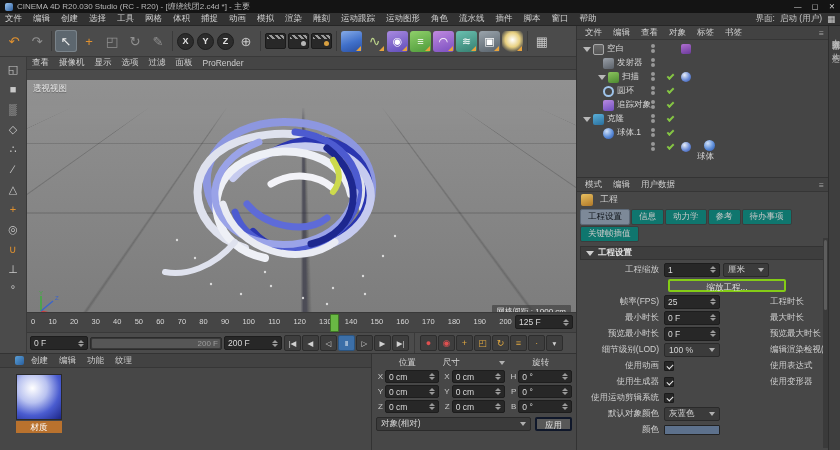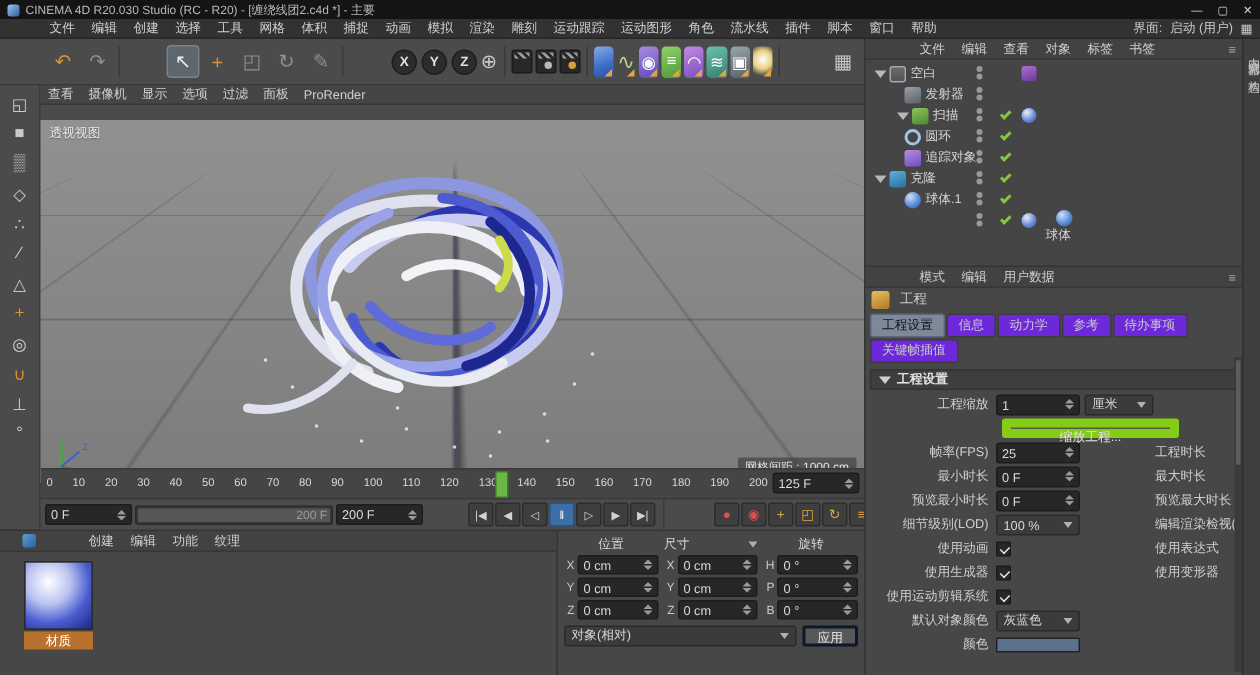--- a/index.html
+++ b/index.html
@@ -9,21 +9,21 @@
 
 .titlebar{position:absolute;top:0;left:0;right:0;height:13px;background:#141414;display:flex;align-items:center;gap:4px;padding:0 5px;font-size:8px;color:#b8b8b8;}
 .tb-logo{width:8px;height:8px;border-radius:2px;background:linear-gradient(135deg,#9ec7ef,#2d5f9f);}
 .tb-ctrls{margin-left:auto;display:flex;gap:10px;font-size:7.5px;color:#d2d2d2;}
 
 .menubar{position:absolute;top:13px;left:0;right:0;height:13px;background:#323232;border-bottom:1px solid #262626;display:flex;align-items:center;font-size:8.5px;}
 .menu-item{padding:0 5px;color:#cfcfcf;}
 .m-right{margin-left:auto;display:flex;align-items:center;gap:5px;padding-right:5px;color:#c8c8c8;}
 
 .toolbar{position:absolute;top:26px;left:0;width:576px;height:31px;display:flex;align-items:center;padding:0 3px;background:#4b4b4b;border-bottom:1px solid #393939;}
-.tgrp{display:flex;align-items:center;gap:1px;margin-left:28px;}
+.tgrp{display:flex;align-items:center;gap:1px;}
 .tbico{width:22px;height:22px;border-radius:3px;display:flex;align-items:center;justify-content:center;font-size:13px;color:#c9c9c9;}
 .tbico.sel{background:#5d676f;box-shadow:inset 0 0 0 1px #7a838a;}
 .g-orange{color:#e0912f;}.g-dim{color:#909090;}.g-white{color:#ededed;}
 .sep{width:1px;height:20px;background:#3a3a3a;margin:0 3px;flex:0 0 auto;}
 .xyz{width:17px;height:17px;border-radius:50%;background:#2c2c2c;border:1px solid #1d1d1d;color:#e2e2e2;font-size:9px;font-weight:bold;display:flex;align-items:center;justify-content:center;margin:0 1px;}
 .clapper{width:21px;height:16px;background:#282828;border:1px solid #1b1b1b;border-radius:2px;position:relative;margin:0 1px;}
 .clapper::before{content:"";position:absolute;top:1px;left:1px;right:1px;height:4px;background:repeating-linear-gradient(45deg,#9a9a9a 0 2px,#282828 2px 4px);}
 .clapper.pv::after,.clapper.cfg::after{content:"";position:absolute;right:2px;bottom:2px;width:5px;height:5px;border-radius:50%;background:#b8b8b8;}
 .clapper.cfg::after{background:#d8a040;}
 .otile{width:21px;height:21px;border-radius:3px;display:flex;align-items:center;justify-content:center;font-size:11px;color:#fff;position:relative;margin:0 1px;}
@@ -115,32 +115,32 @@
 .vis{position:absolute;left:74px;top:2px;display:flex;flex-direction:column;gap:1px;}
 .vdot{width:4px;height:4px;border-radius:50%;background:#989898;}
 .chk{position:absolute;left:90px;top:4px;width:7px;height:4px;border-left:2px solid #85c544;border-bottom:2px solid #85c544;transform:rotate(-45deg);}
 .otag{position:absolute;left:104px;top:2px;width:10px;height:10px;border-radius:2px;}
 .tag-x{background:linear-gradient(160deg,#b06fd0,#6a3a9a);}
 .tag-tex{background:radial-gradient(circle at 35% 30%,#e8eef8,#6b8cd8 55%,#33519e);border-radius:50%;}
 
 .amobj{height:15px;display:flex;align-items:center;gap:4px;padding-left:4px;background:#474747;}
 .amobj .oicon{width:12px;height:12px;background:linear-gradient(160deg,#e8c060,#b07828);}
 .tabs{display:flex;flex-wrap:wrap;gap:1px;padding:2px 3px 1px 3px;}
-.tab{padding:1px 7px;background:#6d28d9;border:1px solid #3c3c3c;border-radius:2px;color:#c9c9c9;font-size:8.5px;}
+.tab{padding:1px 7px;background:#0f766e;border:1px solid #3c3c3c;border-radius:2px;color:#c9c9c9;font-size:8.5px;}
 .tab.active{background:#7d8998;border-color:#5d6978;color:#0f1318;}
 .asection{height:14px;background:#3e3e3e;border:1px solid #333;display:flex;align-items:center;gap:4px;padding-left:5px;font-weight:bold;color:#e2e2e2;margin:3px 3px 2px 3px;font-size:8.5px;}
 .fold{width:0;height:0;border-left:4px solid transparent;border-right:4px solid transparent;border-top:5px solid #cfcfcf;}
 .arow{position:relative;display:flex;align-items:center;height:15px;margin:1px 0 1px 3px;white-space:nowrap;}
 .albl{width:84px;flex:0 0 auto;text-align:right;padding-right:5px;color:#cfcfcf;font-size:8.5px;}
 .w56{width:56px;flex:0 0 auto;}
 .w46{width:46px;flex:0 0 auto;}
 .rlbl{position:absolute;left:190px;color:#cfcfcf;font-size:8.5px;}
 .cbx{width:10px;height:10px;background:#272727;border:1px solid #1b1b1b;border-radius:1px;position:relative;flex:0 0 auto;}
 .cbx.on::after{content:"";position:absolute;left:2px;top:2px;width:5px;height:3px;border-left:1.5px solid #e8e8e8;border-bottom:1.5px solid #e8e8e8;transform:rotate(-45deg);}
-.abtn{margin-left:88px;width:118px;height:13px;background:#565656;border:6px solid #84cc16;border-radius:2px;text-align:center;line-height:12px;color:#e2e2e2;font-size:8.5px;}
+.abtn{margin-left:88px;width:118px;height:13px;background:#565656;border:2px solid #84cc16;border-radius:2px;text-align:center;line-height:12px;color:#e2e2e2;font-size:8.5px;}
 .ascroll{position:absolute;right:0;top:212px;bottom:2px;width:5px;background:#3a3a3a;}
 .ascroll .handle{position:absolute;left:1px;right:1px;top:2px;height:70px;background:#5d5d5d;border-radius:2px;}
 
 .rstrip{position:absolute;right:0;top:26px;width:12px;height:424px;background:#3e3e3e;border-left:1px solid #2e2e2e;display:flex;flex-direction:column;align-items:center;padding-top:6px;gap:10px;}
 .vtab{writing-mode:vertical-rl;font-size:8px;color:#bdbdbd;letter-spacing:1px;}
 </style>
 </head>
 <body>
 
 <div id="app">

